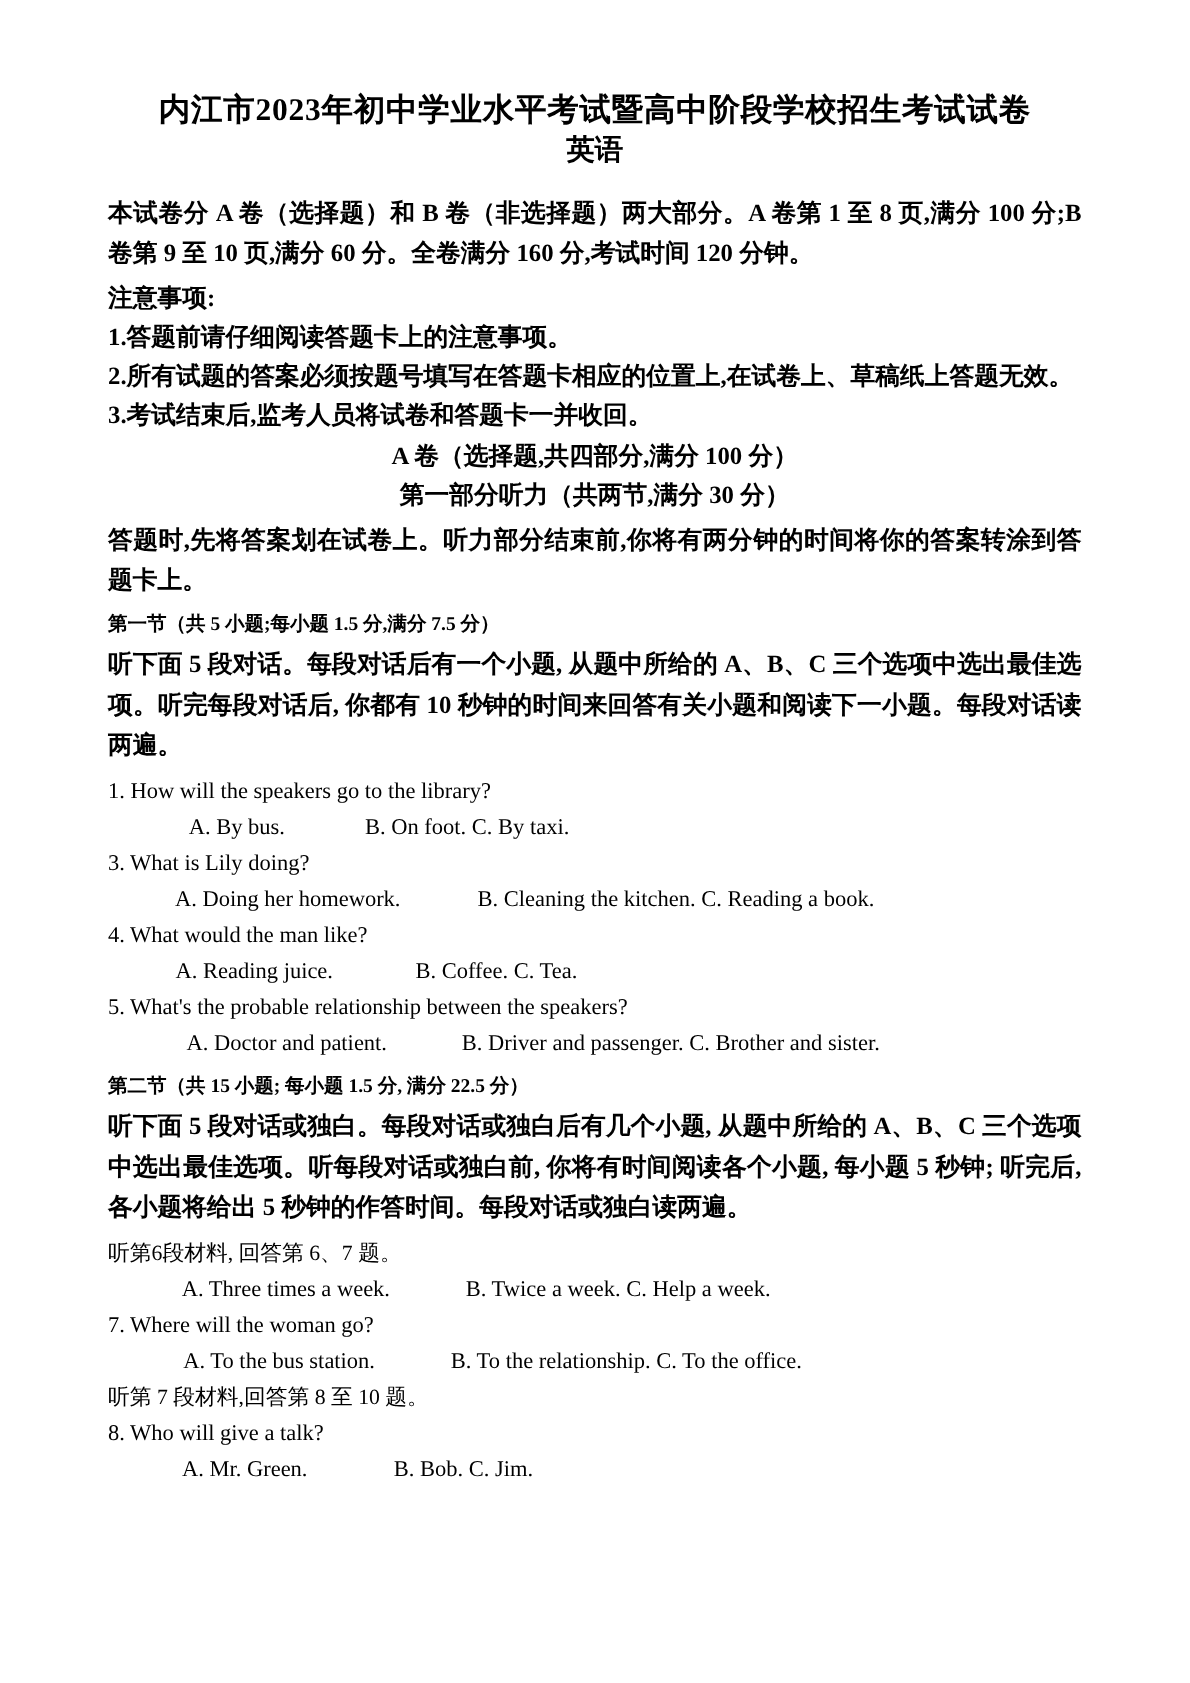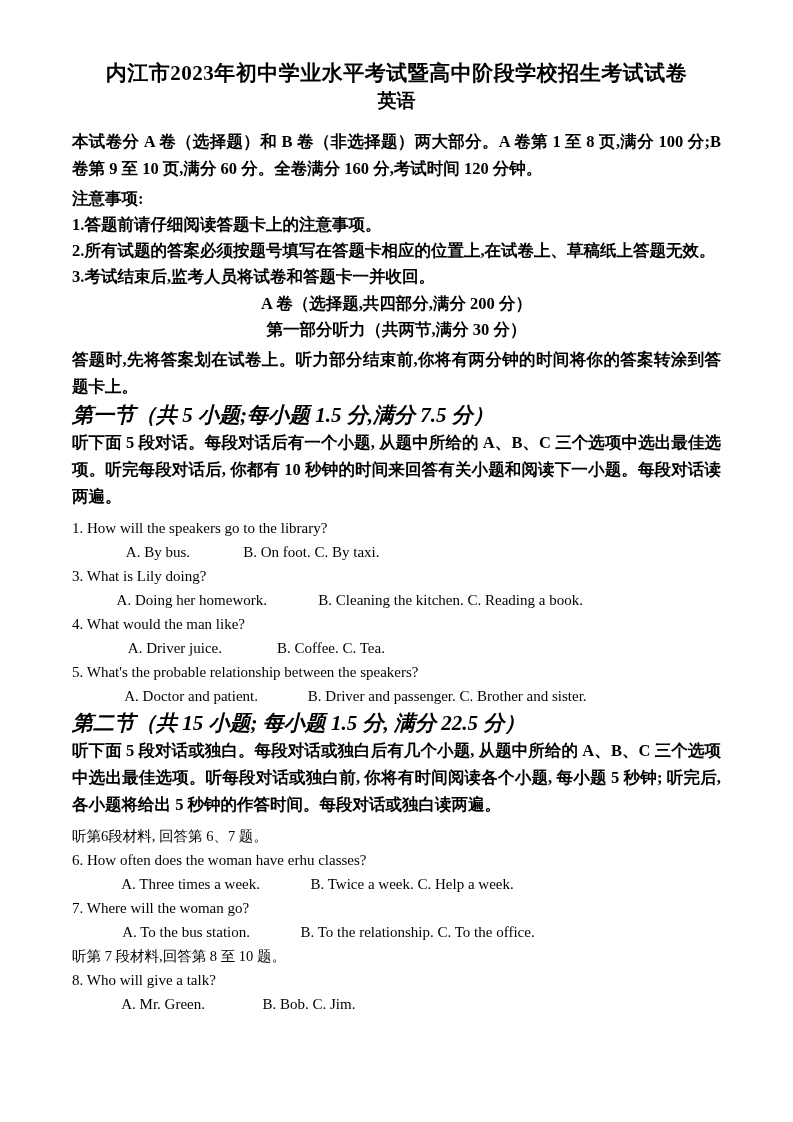--- a/index.html
+++ b/index.html
@@ -42,24 +42,23 @@
   .center-heading {
     text-align: center;
     font-weight: bold;
     font-size: 16.5px;
     line-height: 24px;
     margin-top: 2px;
   }
   .transfer-note { margin-top: 4px; }
   .node-heading {
     font-weight: bold;
-    font-size: 21px;
+    font-size: 13px;
     line-height: 27px;
     margin-top: 2px;
-    font-style: italic;
   }
   .node-instructions { margin-bottom: 6px; }
   .q-block { font-size: 15px; }
   .q-line { line-height: 24px; }
   .q-options { line-height: 24px; white-space: nowrap; }
   .q-options .opt { display: inline-block; text-align: right; }
   .material-note {
     font-size: 14.5px;
     line-height: 24px;
   }
@@ -72,21 +71,21 @@
   <div class="exam-title">内江市2023年初中学业水平考试暨高中阶段学校招生考试试卷</div>
   <div class="exam-subject">英语</div>
 
   <div class="para-bold">本试卷分 A 卷（选择题）和 B 卷（非选择题）两大部分。A 卷第 1 至 8 页,满分 100 分;B 卷第 9 至 10 页,满分 60 分。全卷满分 160 分,考试时间 120 分钟。</div>
 
   <div class="note-line notes-title">注意事项:</div>
   <div class="note-line">1.答题前请仔细阅读答题卡上的注意事项。</div>
   <div class="note-line">2.所有试题的答案必须按题号填写在答题卡相应的位置上,在试卷上、草稿纸上答题无效。</div>
   <div class="note-line">3.考试结束后,监考人员将试卷和答题卡一并收回。</div>
 
-  <div class="center-heading">A 卷（选择题,共四部分,满分 200 分）</div>
+  <div class="center-heading">A 卷（选择题,共四部分,满分 100 分）</div>
   <div class="center-heading">第一部分听力（共两节,满分 30 分）</div>
 
   <div class="para-bold transfer-note">答题时,先将答案划在试卷上。听力部分结束前,你将有两分钟的时间将你的答案转涂到答题卡上。</div>
 
   <div class="node-heading">第一节（共 5 小题;每小题 1.5 分,满分 7.5 分）</div>
   <div class="para-bold node-instructions">听下面 5 段对话。每段对话后有一个小题, 从题中所给的 A、B、C 三个选项中选出最佳选项。听完每段对话后, 你都有 10 秒钟的时间来回答有关小题和阅读下一小题。每段对话读两遍。</div>
 
   <div class="q-block">
     <div class="q-line">1. How will the speakers go to the library?</div>
     <div class="q-options">
@@ -102,42 +101,41 @@
     <div class="q-options">
       <span class="opt" style="width:195px">A. Doing her homework.</span>
       <span class="opt" style="width:193px">B. Cleaning the kitchen.</span>
       <span class="opt">C. Reading a book.</span>
     </div>
   </div>
 
   <div class="q-block">
     <div class="q-line">4. What would the man like?</div>
     <div class="q-options">
-      <span class="opt" style="width:150px">A. Driver juice.</span>
+      <span class="opt" style="width:150px">A. Reading juice.</span>
       <span class="opt" style="width:113px">B. Coffee.</span>
       <span class="opt">C. Tea.</span>
     </div>
   </div>
 
   <div class="q-block">
     <div class="q-line">5. What's the probable relationship between the speakers?</div>
     <div class="q-options">
       <span class="opt" style="width:186px">A. Doctor and patient.</span>
       <span class="opt" style="width:194px">B. Driver and passenger.</span>
       <span class="opt">C. Brother and sister.</span>
     </div>
   </div>
 
   <div class="node-heading">第二节（共 15 小题; 每小题 1.5 分, 满分 22.5 分）</div>
   <div class="para-bold node-instructions">听下面 5 段对话或独白。每段对话或独白后有几个小题, 从题中所给的 A、B、C 三个选项中选出最佳选项。听每段对话或独白前, 你将有时间阅读各个小题, 每小题 5 秒钟; 听完后, 各小题将给出 5 秒钟的作答时间。每段对话或独白读两遍。</div>
 
   <div class="material-note">听第6段材料, 回答第 6、7 题。</div>
 
   <div class="q-block">
-    <div class="q-line">6. How often does the woman have erhu classes?</div>
     <div class="q-options">
       <span class="opt" style="width:188px">A. Three times a week.</span>
       <span class="opt" style="width:150px">B. Twice a week.</span>
       <span class="opt">C. Help a week.</span>
     </div>
   </div>
 
   <div class="q-block">
     <div class="q-line">7. Where will the woman go?</div>
     <div class="q-options">

